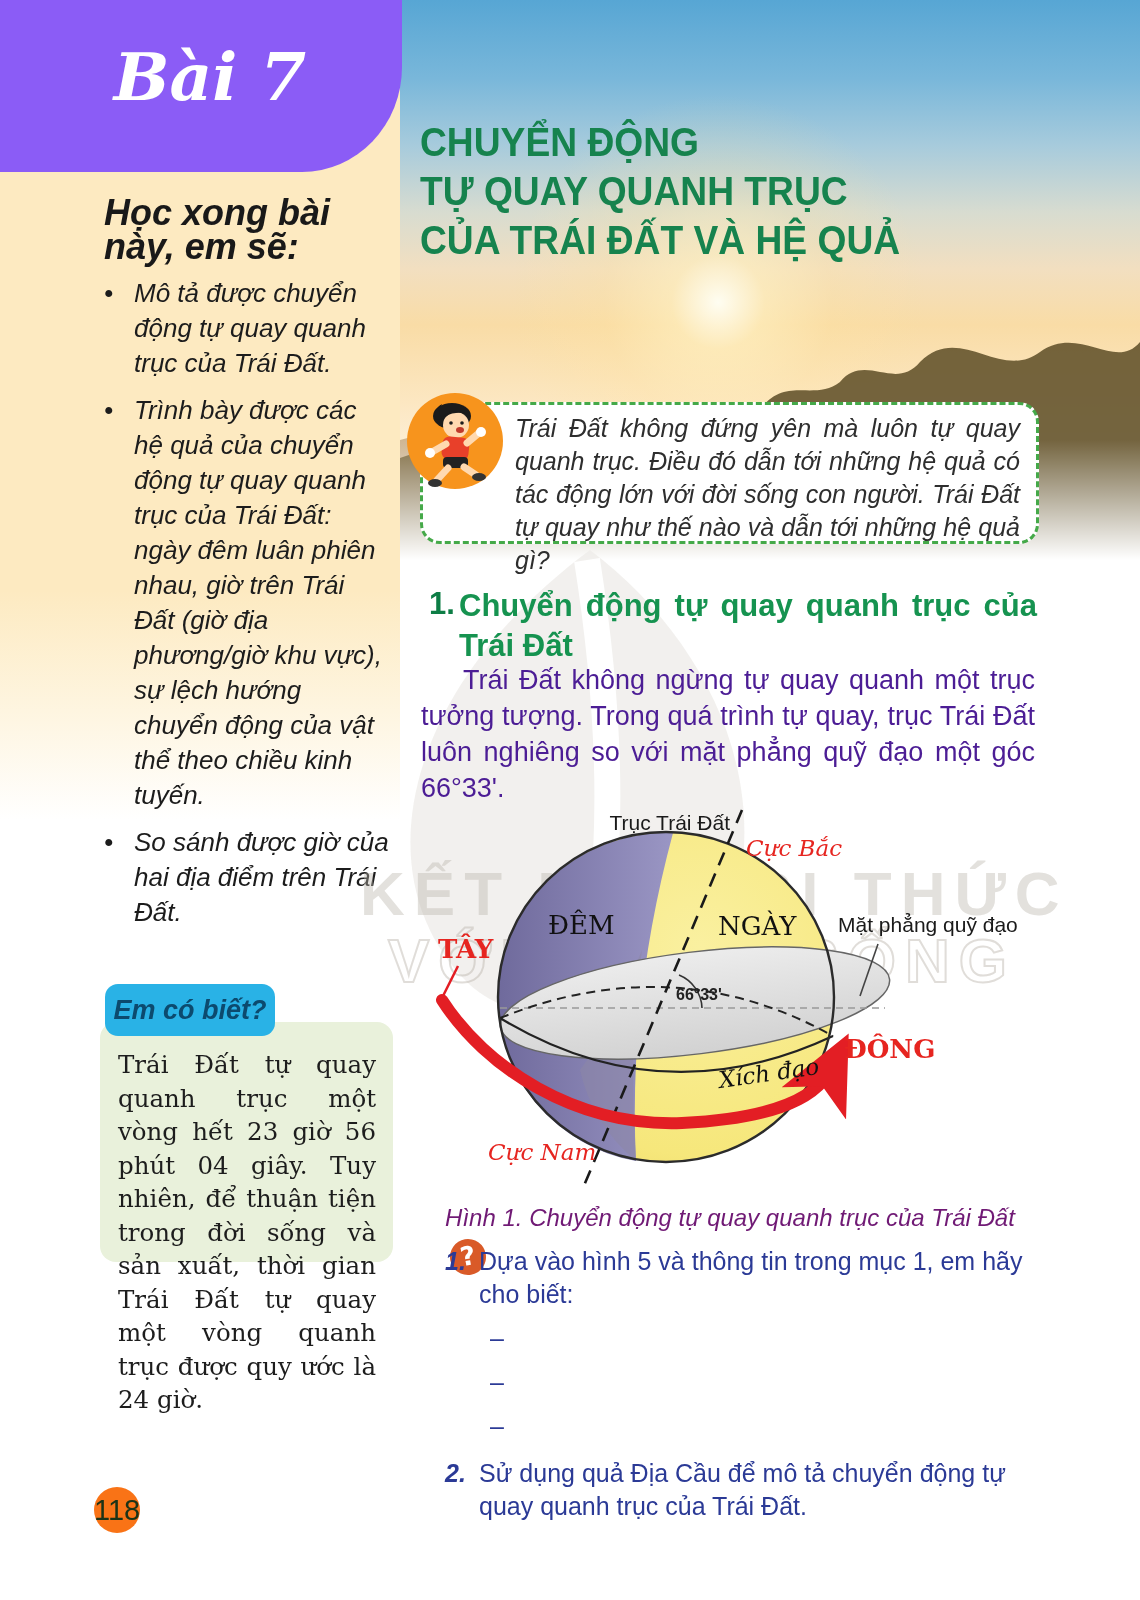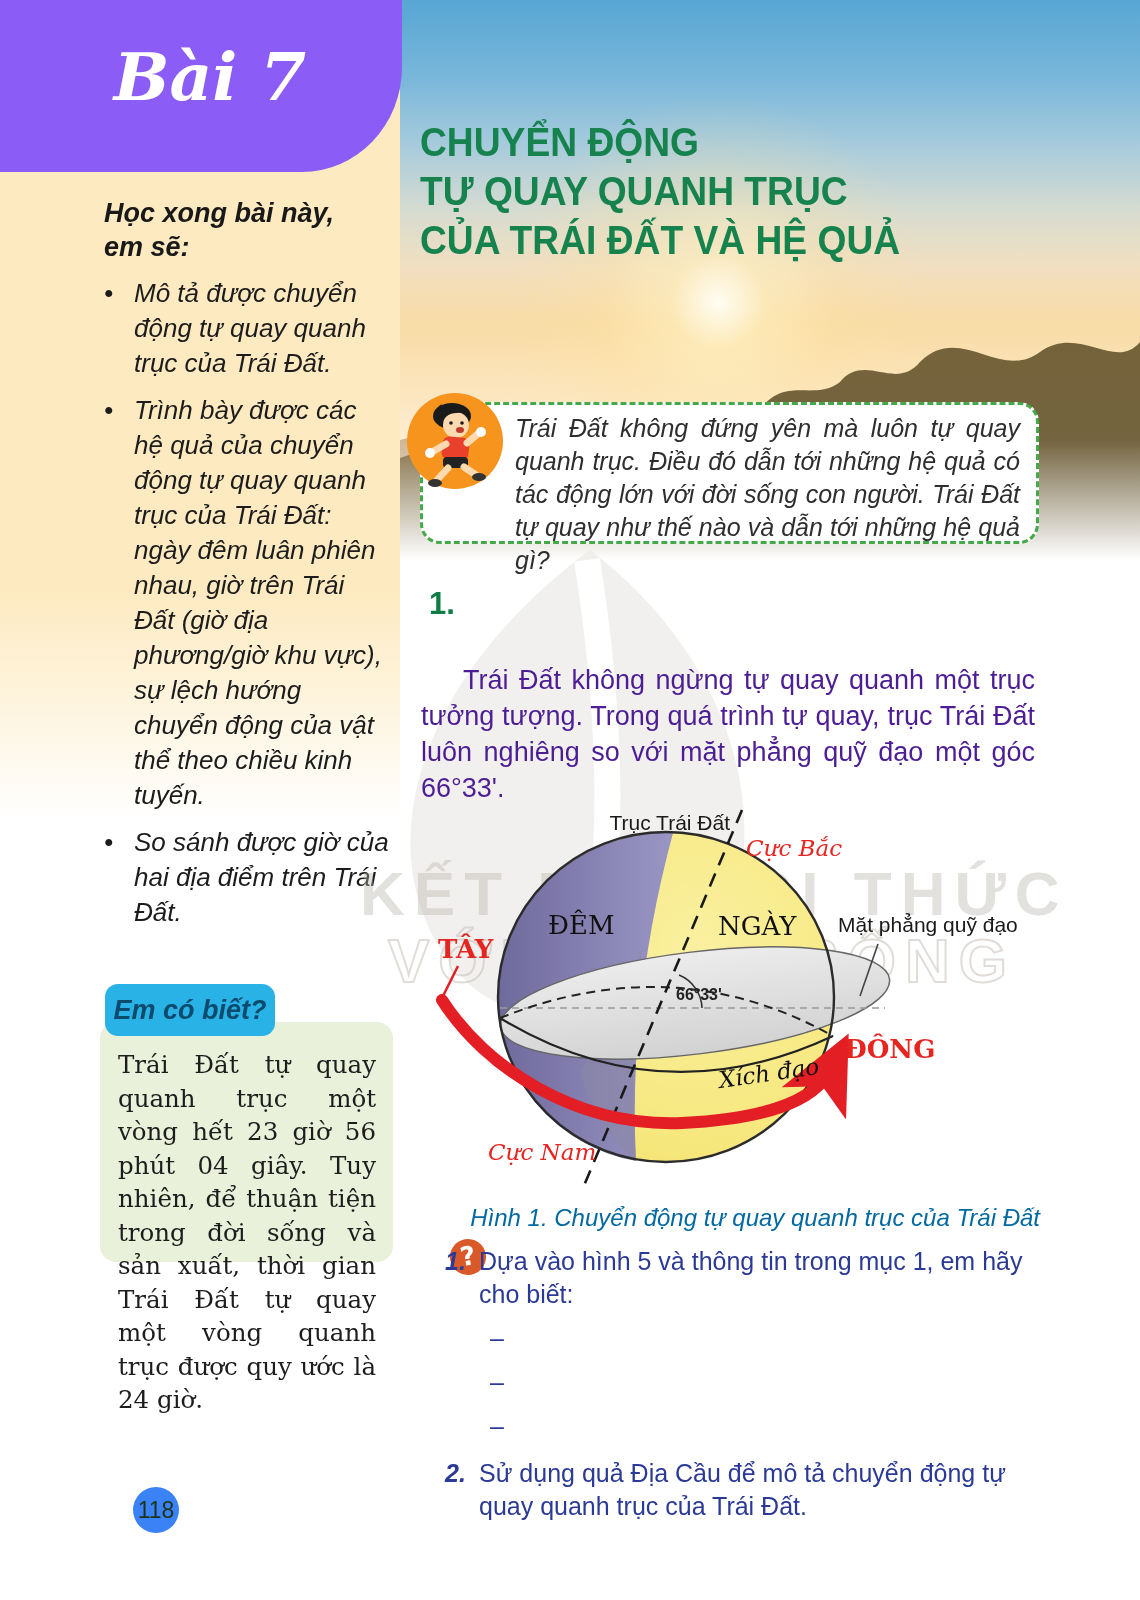--- a/index.html
+++ b/index.html
@@ -7,21 +7,21 @@
         font-family:"Liberation Sans",sans-serif;}
   .abs{position:absolute;}
   
   #sidebar-bg{left:0;top:0;width:400px;height:820px;
      background:linear-gradient(180deg,#fdeac1 0%,#fdeac1 72%,#fef6e3 88%,#ffffff 100%);}
   #lesson-banner{left:0;top:0;width:402px;height:172px;background:#8b5cf6;
      border-bottom-right-radius:100px 105px;}
   #lesson-banner .t{position:absolute;left:100px;top:38px;width:220px;text-align:center;
      font-family:"DejaVu Serif","Liberation Serif",serif;font-weight:bold;font-style:italic;
      font-size:66px;color:#fff;}
-  #objectives-heading{left:104px;top:196px;width:270px;font-size:27px;font-weight:bold;
+  #objectives-heading{left:104px;top:196px;width:270px;font-size:36px;font-weight:bold;
      font-style:italic;color:#191919;line-height:34px;}
   .obj-item{display:flex;font-size:26px;font-style:italic;color:#1c1c1c;line-height:35px;margin-bottom:12px;}
   .obj-item .mark{width:30px;flex:none;}
   #objectives-list{left:104px;top:276px;width:285px;}
   
   #photo{left:400px;top:0;width:740px;height:560px;
      background:
        radial-gradient(circle at 43% 54%, rgba(255,255,245,.95) 0%, rgba(255,240,190,.6) 9%, rgba(255,228,160,.25) 22%, rgba(255,255,255,0) 40%),
        linear-gradient(180deg,#57a6d4 0%,#79b7da 14%,#a7cbdc 26%,#d8dcd0 38%,#f2dfc0 48%,#f9dca6 58%,#fce7c2 72%,#ffffff 96%);}
   #photo svg{position:absolute;left:0;bottom:0;}
@@ -39,41 +39,41 @@
   #wm1{left:360px;top:858px;}
   #wm2{left:388px;top:925px;color:rgba(255,255,255,.12);-webkit-text-stroke:2px rgba(186,180,170,.45);}
   
   #sec1-num{left:429px;top:586px;font-size:31px;font-weight:bold;color:#0d7d45;}
   #sec1-title{left:459px;top:586px;width:578px;font-size:31px;font-weight:bold;color:#169350;
      line-height:40px;text-align:justify;}
   #sec1-para{left:421px;top:662px;width:614px;font-size:27px;color:#4c1d95;line-height:36px;
      text-align:justify;text-indent:42px;}
   
   #figure{left:430px;top:770px;width:660px;height:440px;}
-  #fig-caption{left:420px;top:1204px;width:620px;text-align:right;font-size:24px;
-     font-style:italic;color:#0369a1;}
+  #fig-caption{left:420px;top:1204px;width:620px;text-align:center;font-size:24px;
+     font-style:italic;color:#701a75;}
   
   #questions{left:445px;top:1245px;width:600px;color:#2b3a96;font-size:25px;line-height:33px;}
   .q-row{display:flex;align-items:flex-start;}
   .q-num{width:34px;flex:none;font-weight:bold;font-style:italic;}
   .q-sub{padding-left:45px;margin-top:11px;}
   .q-dash{width:31px;flex:none;}
   .q-text{flex:1;}
   #q-icon{left:450px;top:1239px;width:36px;height:36px;background:#d95a28;border-radius:50%;
      color:#fff;font-weight:bold;font-size:26px;text-align:center;line-height:35px;
      transform:rotate(-10deg);font-family:"DejaVu Sans",sans-serif;}
   
   #know-body{left:100px;top:1022px;width:293px;height:240px;background:#e9f1db;border-radius:16px;}
   #know-tab{left:105px;top:984px;width:170px;height:52px;background:#29b2e6;border-radius:13px;
      color:#0c4a6e;font-weight:bold;font-style:italic;font-size:27px;text-align:center;line-height:52px;}
   #know-text{left:118px;top:1048px;width:258px;font-family:"DejaVu Serif","Liberation Serif",serif;
      font-size:24.5px;line-height:33.5px;color:#1d1d1d;text-align:justify;}
   
-  #page-circle{left:94px;top:1487px;width:46px;height:46px;border-radius:50%;background:#3b82f6;
-     text-align:center;line-height:46px;font-size:23px;color:#1c3317;margin-left:39px;}
+  #page-circle{left:94px;top:1487px;width:46px;height:46px;border-radius:50%;background:#f97316;
+     text-align:center;line-height:46px;font-size:29px;color:#1c3317;}
   
   .fig-black{font-family:"Liberation Sans",sans-serif;font-size:21px;fill:#1a1a1a;}
   .fig-red-i{font-family:"DejaVu Serif","Liberation Serif",serif;font-style:italic;font-size:23px;fill:#e62520;}
   .fig-red-b{font-family:"DejaVu Serif","Liberation Serif",serif;font-weight:bold;font-size:26px;fill:#e62520;}
   .fig-serif{font-family:"DejaVu Serif","Liberation Serif",serif;font-size:26px;fill:#111;}
   .fig-angle{font-family:"Liberation Sans",sans-serif;font-weight:bold;font-size:16px;fill:#222;}
   .fig-eq{font-family:"DejaVu Serif","Liberation Serif",serif;font-style:italic;font-size:23px;fill:#111;}
 </style>
 </head>
 <body>
@@ -149,20 +149,21 @@
   </div>
 
   <svg class="abs" id="leaf-wm" width="420" height="500" viewBox="0 0 420 500">
     <path d="M210,5 C330,95 415,260 330,425 C295,480 160,500 90,440 C-15,340 15,150 210,5 Z" fill="#efedea"></path>
     <path d="M207,15 C233,180 236,320 205,485" stroke="#ffffff" stroke-width="26" fill="none"></path>
   </svg>
   <div class="abs wm-line" id="wm1">KẾT NỐI TRI THỨC</div>
   <div class="abs wm-line" id="wm2">VỚI CUỘC SỐNG</div>
 
   <div class="abs" id="sec1-num">1.</div>
+  <div class="abs" id="sec1-title">Chuyển động tự quay quanh trục của Trái Đất</div>
   <div class="abs" id="sec1-para">Trái Đất không ngừng tự quay quanh một trục tưởng tượng. Trong quá trình tự quay, trục Trái Đất luôn nghiêng so với mặt phẳng quỹ đạo một góc 66°33'.</div>
 
   <div class="abs" id="figure">
     <svg width="660" height="440" viewBox="0 0 660 440">
       <defs>
         <linearGradient id="nightg" x1="0" y1="0" x2="1" y2="0">
           <stop offset="0" stop-color="#6f6a9c"></stop>
             <stop offset="1" stop-color="#9a96c4"></stop>
         </linearGradient>
         <radialGradient id="dayg" cx="0.6" cy="0.35" r="0.9">

